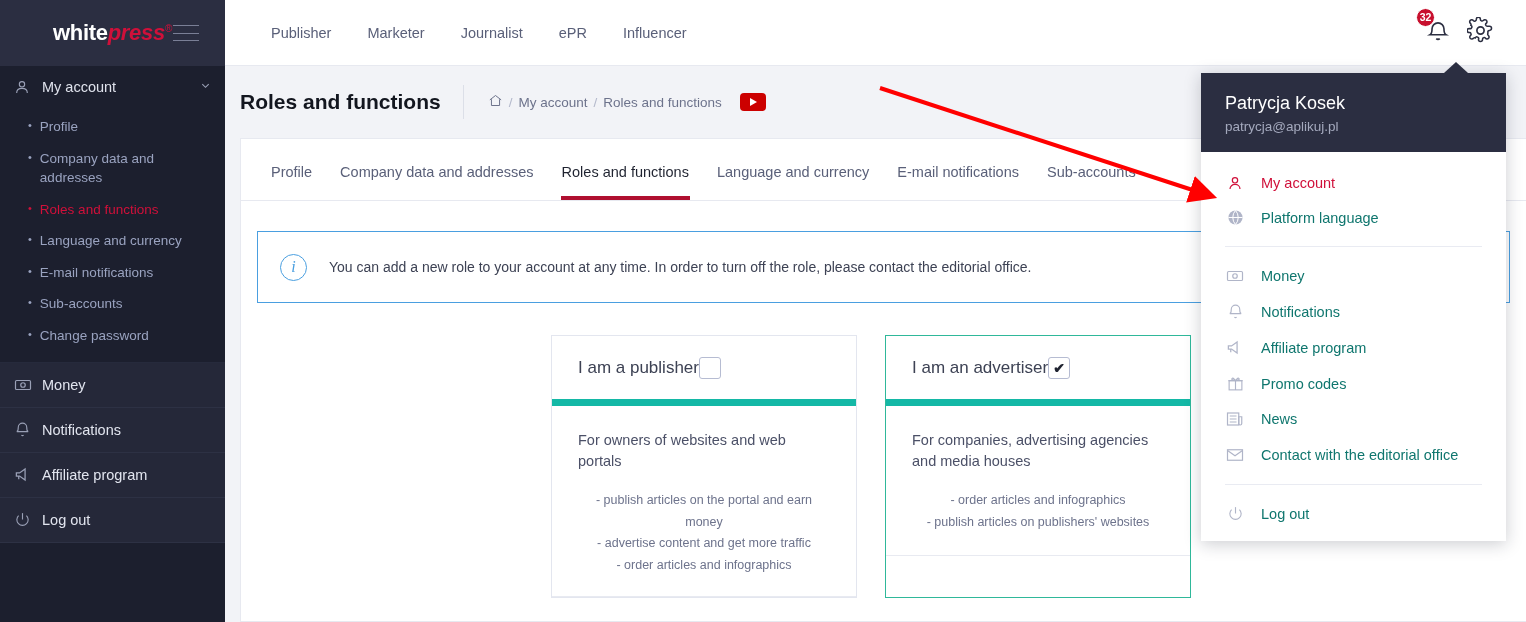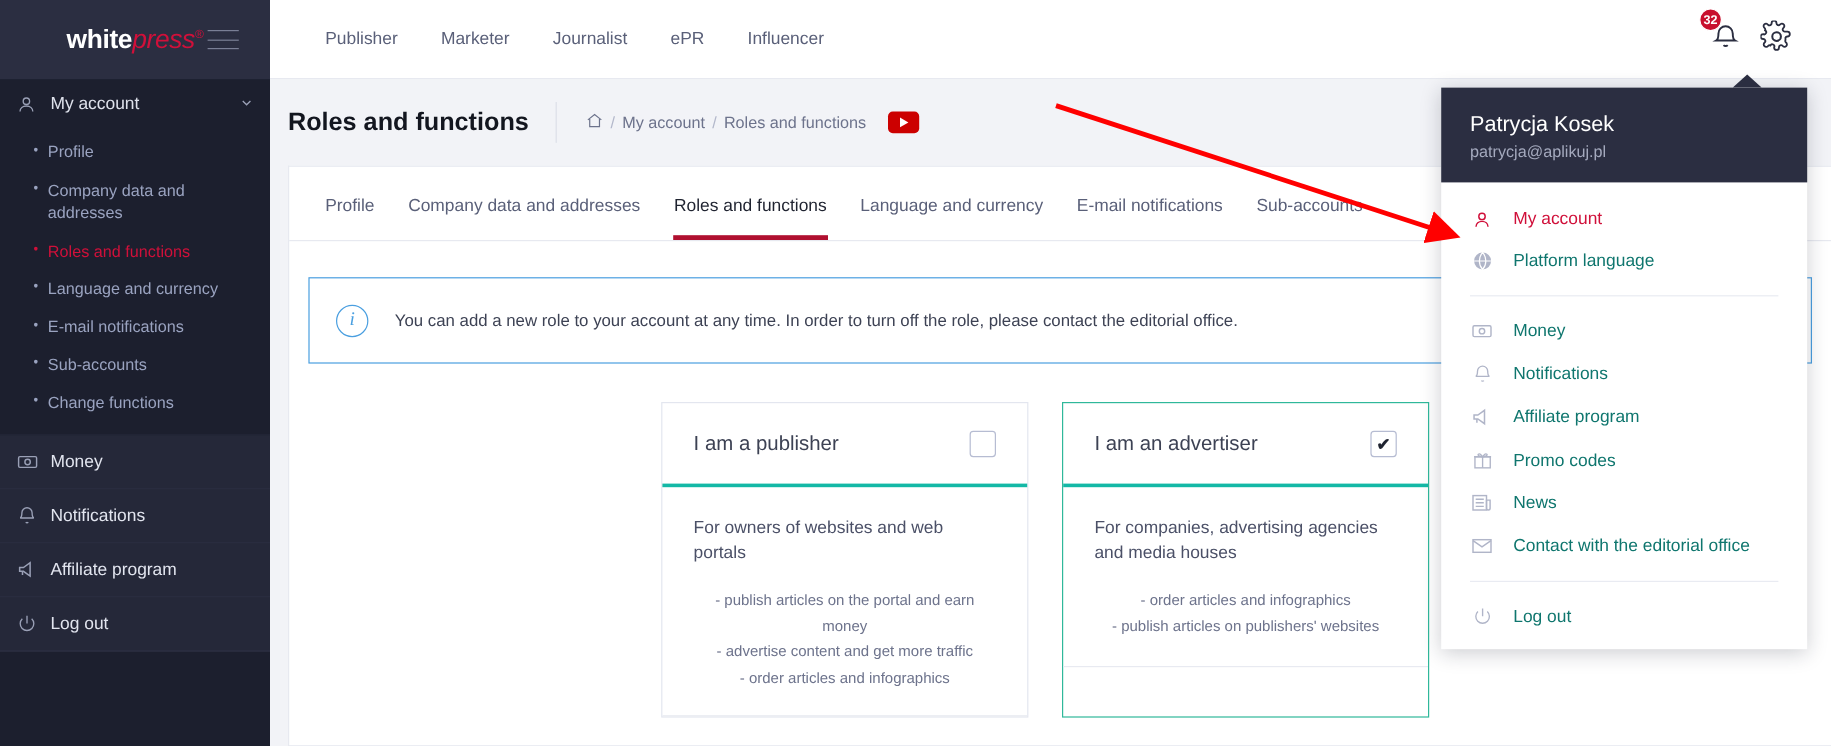--- a/index.html
+++ b/index.html
@@ -20,21 +20,21 @@
   }
   .logo-bar {
     height: 66px; background: #2b2e41;
     display: flex; align-items: center; justify-content: center;
     position: relative;
   }
   .logo {
     font-size: 22px; font-weight: bold; color: #ffffff;
     letter-spacing: -0.3px; line-height: 1;
   }
-  .logo .press { color: #d0103a; font-style: italic; font-weight: normal; }
+  .logo .press { color: #d0103a; font-style: italic; font-weight: bold; }
   .logo .reg { font-size: 10px; vertical-align: super; color: #d0103a; font-style: normal; font-weight: normal;}
   .hamburger {
     position: absolute; right: 26px; top: 50%; transform: translateY(-50%);
     width: 26px; height: 16px; display: flex; flex-direction: column; justify-content: space-between;
     cursor: pointer;
   }
   .hamburger i { display: block; height: 1px; background: #7a7f96; width: 100%; }
 
   .nav-group-top { background: #1c1f2e; }
   .nav-main {
@@ -139,22 +139,22 @@
     width: 27px; height: 27px; border: 1.5px solid #4a9fe0; border-radius: 50%;
     color: #4a9fe0; display: flex; align-items: center; justify-content: center;
     font-size: 16px; font-family: "Liberation Serif", serif; font-style: italic; flex: 0 0 auto;
   }
   .banner .txt { font-size: 14px; color: #3d4254; }
 
   .roles { display: flex; gap: 28px; padding: 32px 16px 0 310px; }
   .role-card { width: 306px; background: #fff; border: 1px solid #e3e6ef; }
   .role-card.selected { border: 1px solid #2fb89a; }
   .role-head {
-    height: 70px; display: flex; align-items: center; justify-content: space-between;
-    padding: 0 26px; border-bottom: 3px solid #14b8a6;
+    height: 70px; display: flex; align-items: center; 
+    padding: 0 26px; border-bottom: 7px solid #14b8a6;
   }
   .role-title { font-size: 17px; color: #3d4254; }
   .cbox {
     width: 22px; height: 22px; border: 1px solid #b6bcd2; border-radius: 3px;
     display: flex; align-items: center; justify-content: center;
     background: #fff; cursor: pointer; font-size: 14px; color: #1f2330; font-weight: bold;
   }
   .role-body { padding: 24px 26px 20px 26px; border-bottom: 1px solid #e8eaf1; min-height: 150px;}
   .role-sub { font-size: 14.5px; color: #4b5067; line-height: 1.45; margin-bottom: 18px; }
   .role-list { font-size: 12.5px; color: #6d738c; line-height: 1.72; text-align: center; }
@@ -238,21 +238,21 @@
         <div class="subitem">
             <span class="dot">•</span>
             <span>E-mail notifications</span>
           </div>
         <div class="subitem">
             <span class="dot">•</span>
             <span>Sub-accounts</span>
           </div>
         <div class="subitem">
             <span class="dot">•</span>
-            <span>Change functions</span>
+            <span>Change password</span>
           </div>
       </div>
     </div>
 
     <div class="nav-lower">
       <div class="nav-row">
         <span class="ico">
           <svg width="18" height="18" viewBox="0 0 24 24" fill="none" stroke="currentColor" stroke-width="1.6">
               <rect x="2" y="6" width="20" height="12" rx="1.5"></rect>
               <circle cx="12" cy="12" r="3"></circle>

